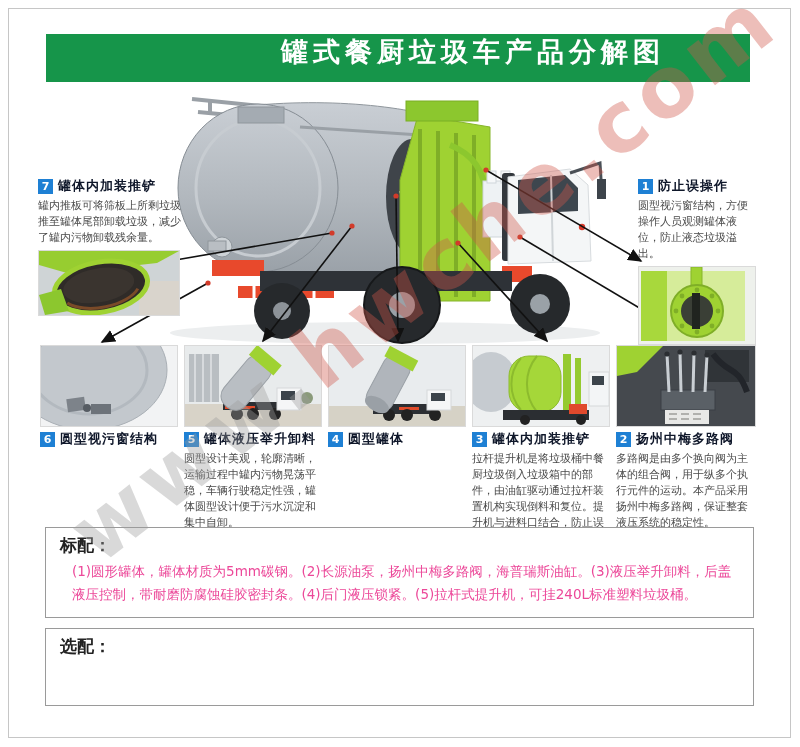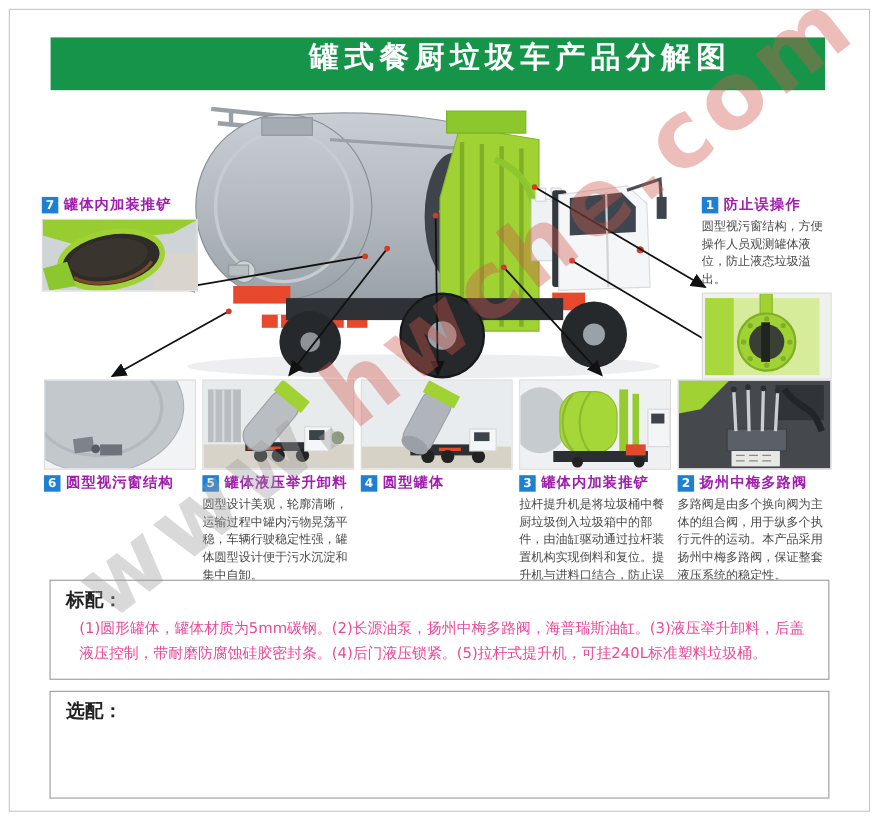--- a/index.html
+++ b/index.html
@@ -11,21 +11,21 @@
   .banner{position:absolute;left:46px;top:34px;width:704px;height:48px;
         background:#16954a;display:flex;justify-content:center;
         padding-left:150px;box-sizing:border-box;}
   .banner span{color:#fff;font-size:27px;font-weight:bold;letter-spacing:5px;}
   
   .callout{position:absolute;z-index:4;}
   .co-head{display:flex;align-items:center;gap:5px;margin-bottom:3px;}
   .num-badge{display:inline-flex;align-items:center;justify-content:center;
         width:15px;height:15px;background:#1e80d4;color:#fff;font-size:11px;
         font-weight:bold;flex:0 0 15px;}
-  .co-title{font-size:13px;font-weight:bold;color:#a21caf;letter-spacing:1px;white-space:nowrap;}
+  .co-title{font-size:13px;font-weight:bold;color:#0f172a;letter-spacing:1px;white-space:nowrap;}
   .co-desc{margin:0;font-size:11px;line-height:1.45;color:#4a4a4a;}
   .photo{border:1px solid #dadada;background:#f5f6f7;overflow:hidden;}
   .photo svg{display:block;}
   
   .bcol{position:absolute;width:136px;z-index:4;}
   
   .config-box{position:absolute;left:45px;width:709px;border:1px solid #9a9a9a;
         background:#fff;box-sizing:border-box;padding:6px 14px;z-index:4;}
   .config-heading{font-size:17px;font-weight:bold;color:#222;margin-bottom:3px;}
   .config-body{margin:0 0 0 12px;font-size:13.5px;line-height:1.7;color:#ec4899;}
@@ -151,20 +151,21 @@
         <circle cx="458" cy="243" r="2.6"></circle>
       <circle cx="520" cy="237" r="2.6"></circle>
     </g>
   </svg>
 
   <div class="callout" style="left:38px;top:177px;width:150px;">
     <div class="co-head">
       <span class="num-badge">7</span>
       <span class="co-title">罐体内加装推铲</span>
     </div>
+    <p class="co-desc">罐内推板可将筛板上所剩垃圾推至罐体尾部卸载垃圾，减少了罐内污物卸载残余量。</p>
     <div class="photo" style="width:140px;height:64px;margin-top:4px;">
       <svg width="140" height="64" viewBox="0 0 140 64">
         <rect width="140" height="64" fill="#cfd4d6"></rect>
         <rect x="100" y="30" width="40" height="34" fill="#d9d4cc"></rect>
         <polygon points="0,0 140,0 118,12 28,22 0,14" fill="#97cd30"></polygon>
         <g transform="rotate(-10 62 36)">
           <ellipse cx="62" cy="36" rx="47" ry="25" fill="#2f2b28" stroke="#9fd232" stroke-width="5"></ellipse>
           <ellipse cx="60" cy="34" rx="36" ry="17" fill="#3a342f"></ellipse>
           <path d="M26 46 A 40 20 0 0 0 98 44" fill="none" stroke="#7a4a28" stroke-width="3"></path>
         </g>
@@ -334,21 +335,21 @@
       <span class="co-title">扬州中梅多路阀</span>
     </div>
     <p class="co-desc">多路阀是由多个换向阀为主体的组合阀，用于纵多个执行元件的运动。本产品采用扬州中梅多路阀，保证整套液压系统的稳定性。</p>
   </div>
 
   <div class="config-box" style="top:527px;height:91px;">
     <div class="config-heading">标配：</div>
     <p class="config-body">(1)圆形罐体，罐体材质为5mm碳钢。(2)长源油泵，扬州中梅多路阀，海普瑞斯油缸。(3)液压举升卸料，后盖液压控制，带耐磨防腐蚀硅胶密封条。(4)后门液压锁紧。(5)拉杆式提升机，可挂240L标准塑料垃圾桶。</p>
   </div>
 
-  <div class="config-box" style="top:628px;height:98px;">
+  <div class="config-box" style="top:628px;height:78px;">
     <div class="config-heading">选配：</div>
   </div>
 
   <div class="watermark">
     <span class="wm-gray">www.</span><span class="wm-red">hwche.com</span>
   </div>
 
 </div>
 
 </body></html>

